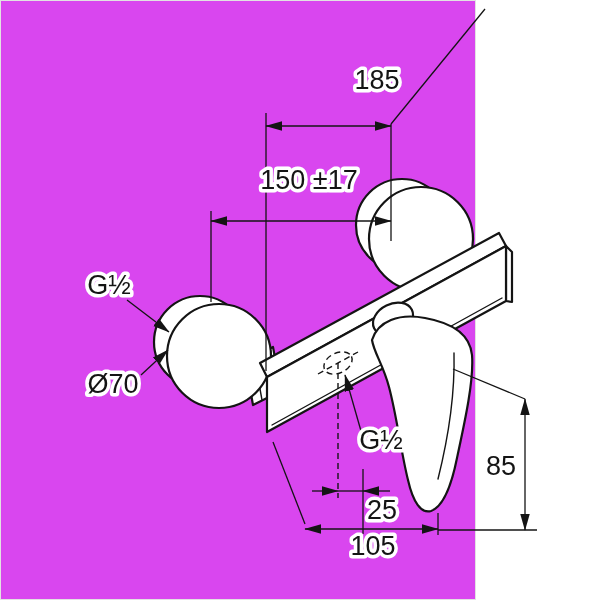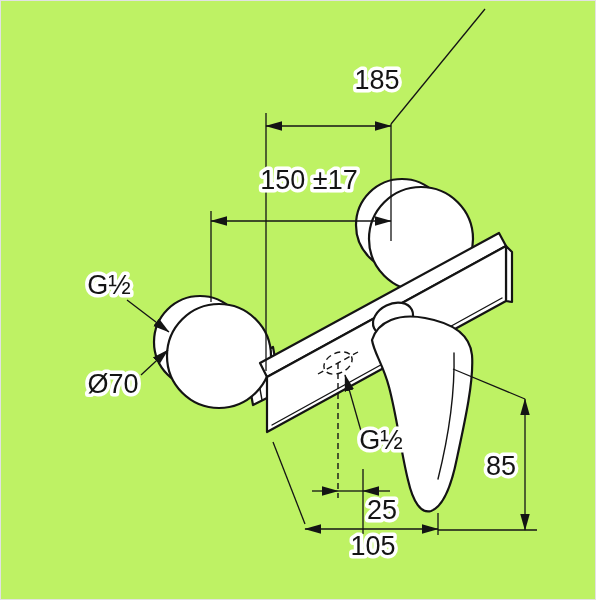--- a/index.html
+++ b/index.html
@@ -1,17 +1,17 @@
 <!DOCTYPE html>
 <html><head>
 <meta charset="utf-8">
 <style>
   html,body{margin:0;padding:0;background:#ffffff;}
   .canvas{
-    width:596px;height:600px;position:relative;background:#bef264;
+    width:476px;height:600px;position:relative;background:#d946ef;
     box-sizing:border-box;border:1px solid #e2e2e2;
     font-family:"Liberation Sans", sans-serif;
   }
   svg{display:block;}
   .outline-fill{stroke:#141414;stroke-width:2.2;fill:#ffffff;stroke-linejoin:round;stroke-linecap:round;}
   .detail{stroke:#141414;stroke-width:1.4;fill:none;stroke-linecap:round;}
   .dashed{stroke:#141414;stroke-width:1.4;fill:none;stroke-dasharray:6 4;}
   .dim{stroke:#141414;stroke-width:1.3;fill:none;}
   .dim-text{
     fill:#141414;font-size:27px;font-family:"Liberation Sans", sans-serif;

